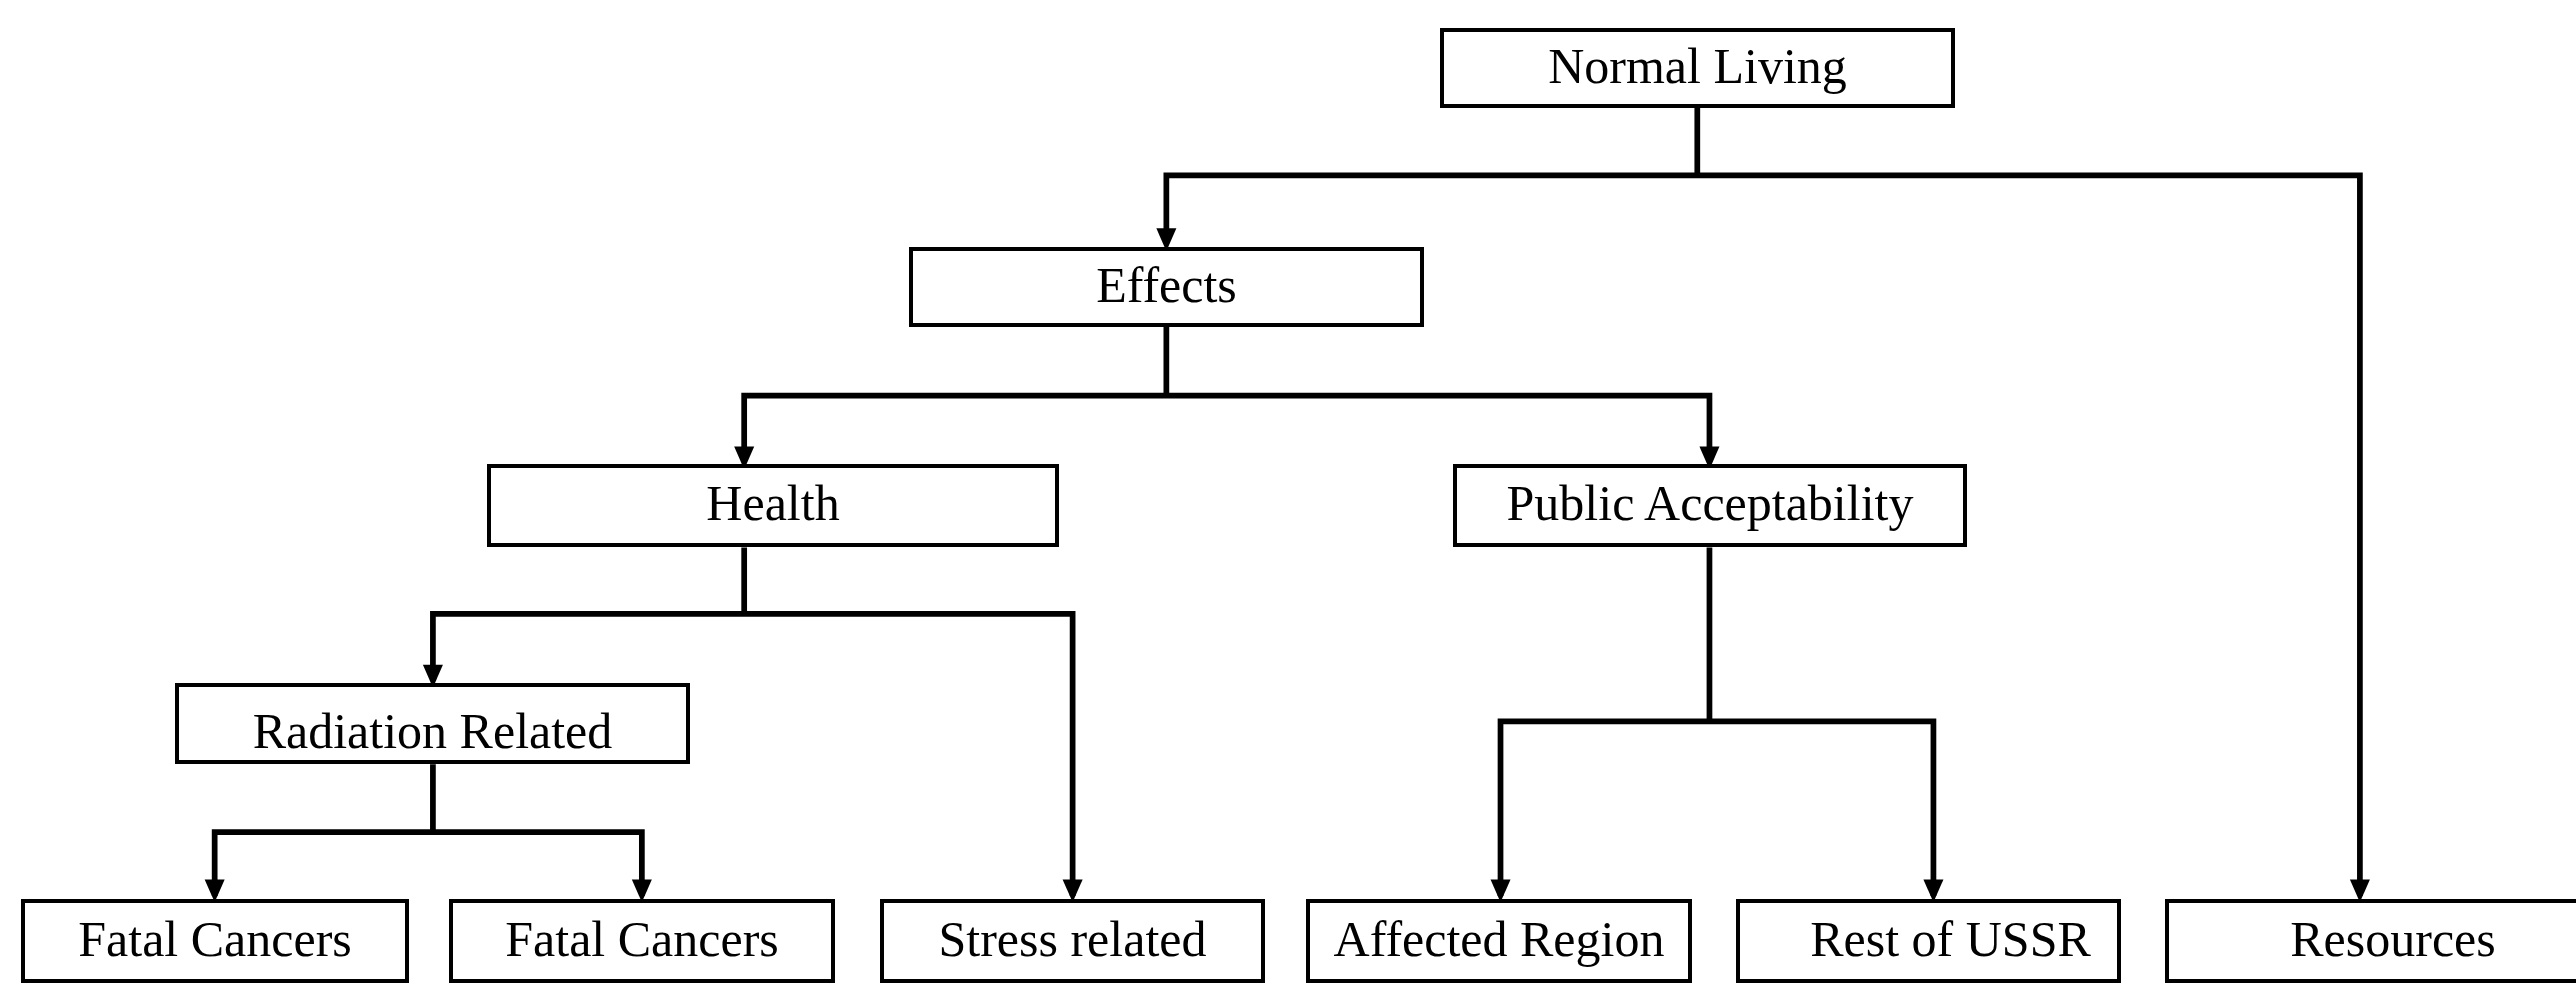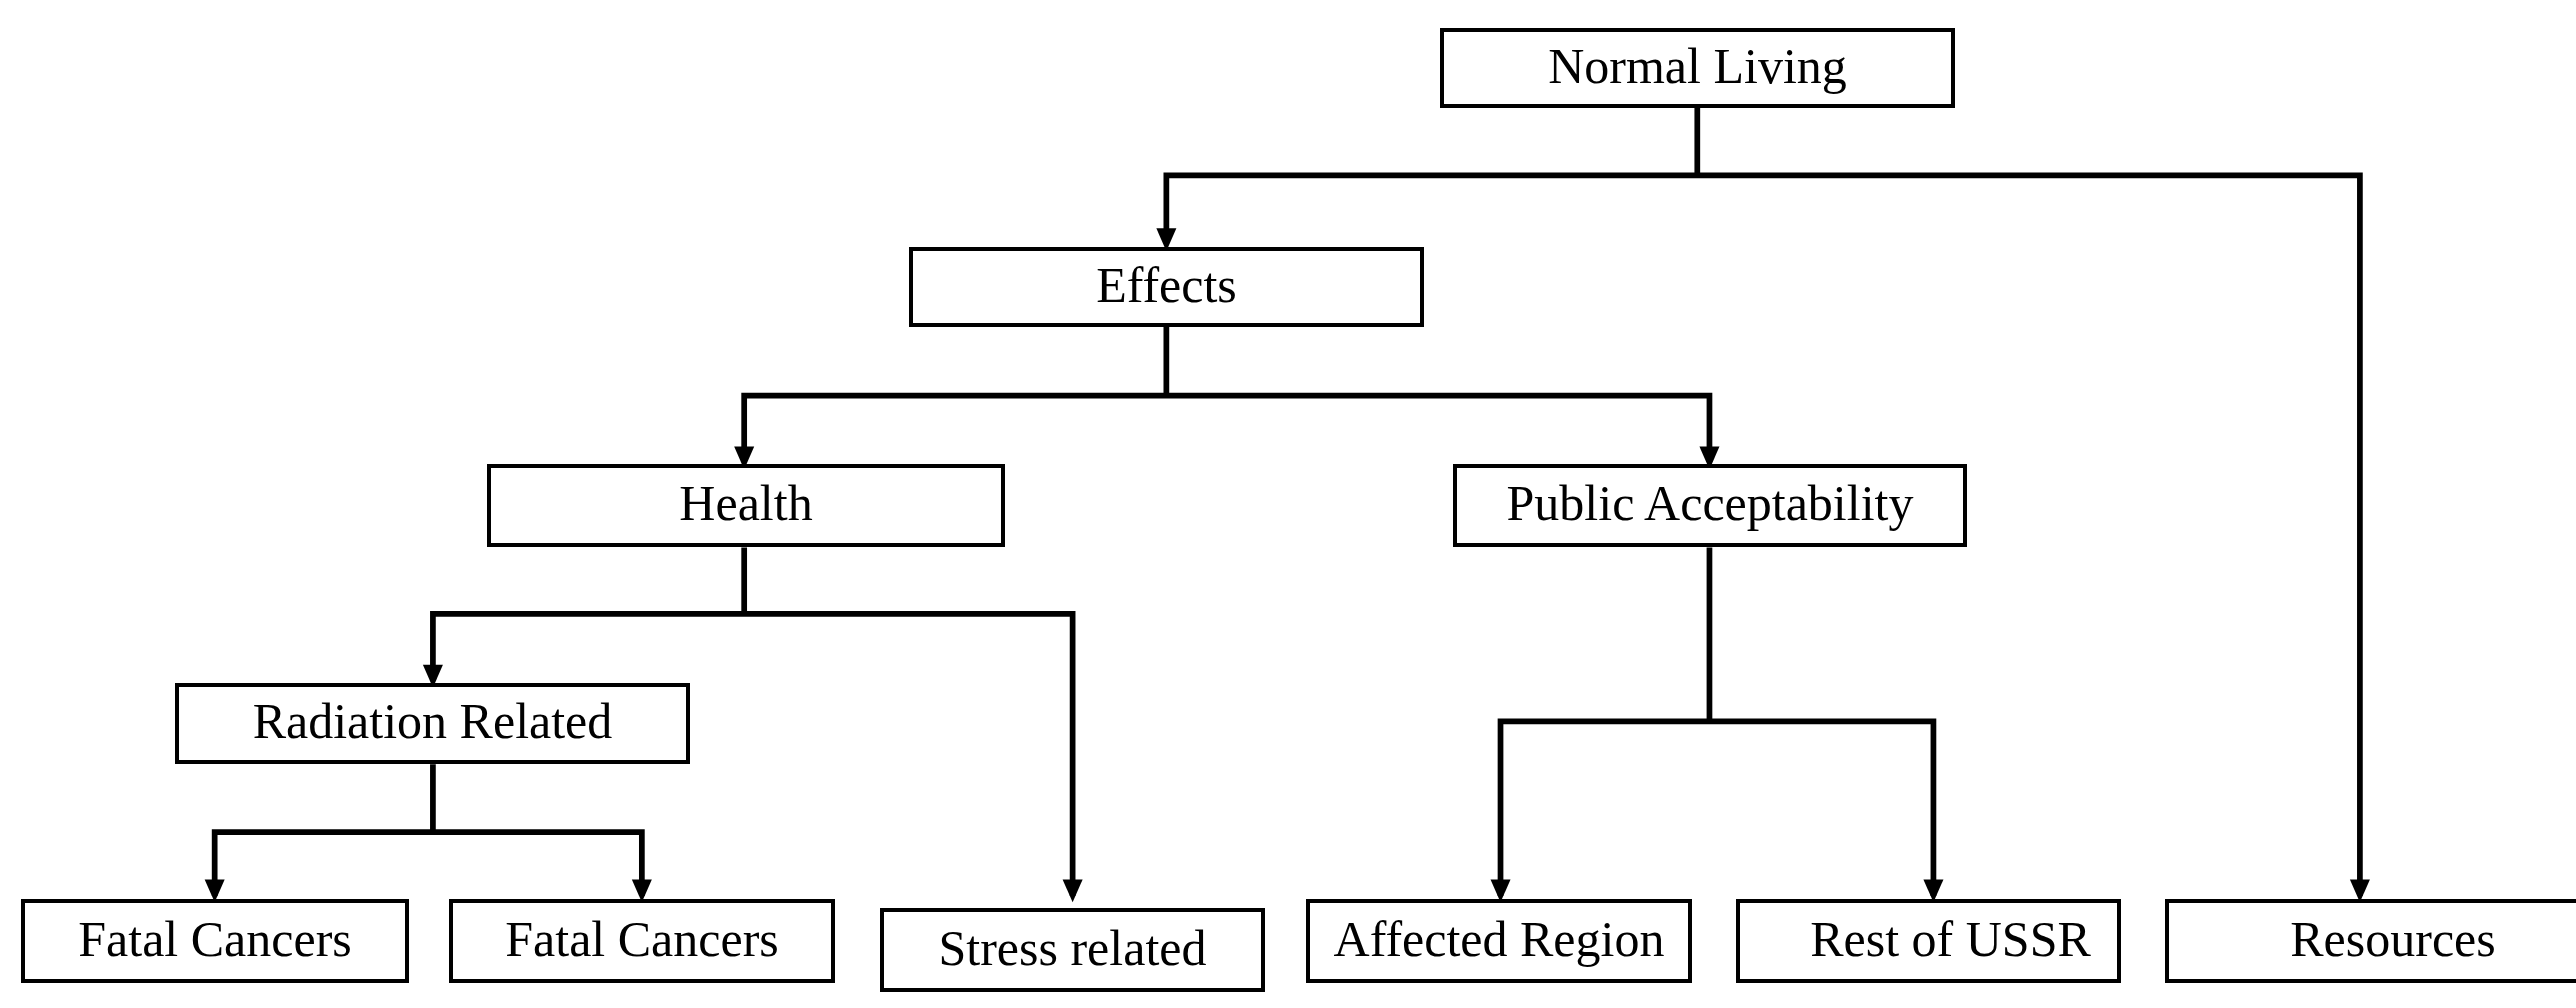--- a/index.html
+++ b/index.html
@@ -96,41 +96,41 @@
   </svg>
 
   <div class="node" style="left:1440px; top:28px; width:515px; height:80px;">
     <span>Normal Living</span>
   </div>
 
   <div class="node" style="left:909px; top:247px; width:515px; height:80px;">
     <span>Effects</span>
   </div>
 
-  <div class="node" style="left:487px; top:464px; width:518px; height:83px;">
+  <div class="node" style="left:487px; top:464px; width:572px; height:83px;">
     <span>Health</span>
   </div>
 
   <div class="node" style="left:1453px; top:464px; width:514px; height:83px;">
     <span>Public Acceptability</span>
   </div>
 
-  <div class="node" style="left:175px; top:683px; width:515px; height:81px;">
+  <div class="node" style="left:175px; top:683px; width:515px; height:81px;align-items:flex-end;">
     <span>Radiation Related</span>
   </div>
 
   <div class="node" style="left:21px; top:899px; width:388px; height:84px;">
     <span>Fatal Cancers</span>
   </div>
 
   <div class="node" style="left:449px; top:899px; width:386px; height:84px;">
     <span>Fatal Cancers</span>
   </div>
 
-  <div class="node" style="left:880px; top:899px; width:385px; height:84px;margin-top:9px;">
+  <div class="node" style="left:880px; top:899px; width:385px; height:84px;">
     <span>Stress related</span>
   </div>
 
   <div class="node" style="left:1306px; top:899px; width:386px; height:84px;">
     <span>Affected Region</span>
   </div>
 
   <div class="node" style="left:1736px; top:899px; width:385px; height:84px;padding-left:44px;">
     <span>Rest of USSR</span>
   </div>

